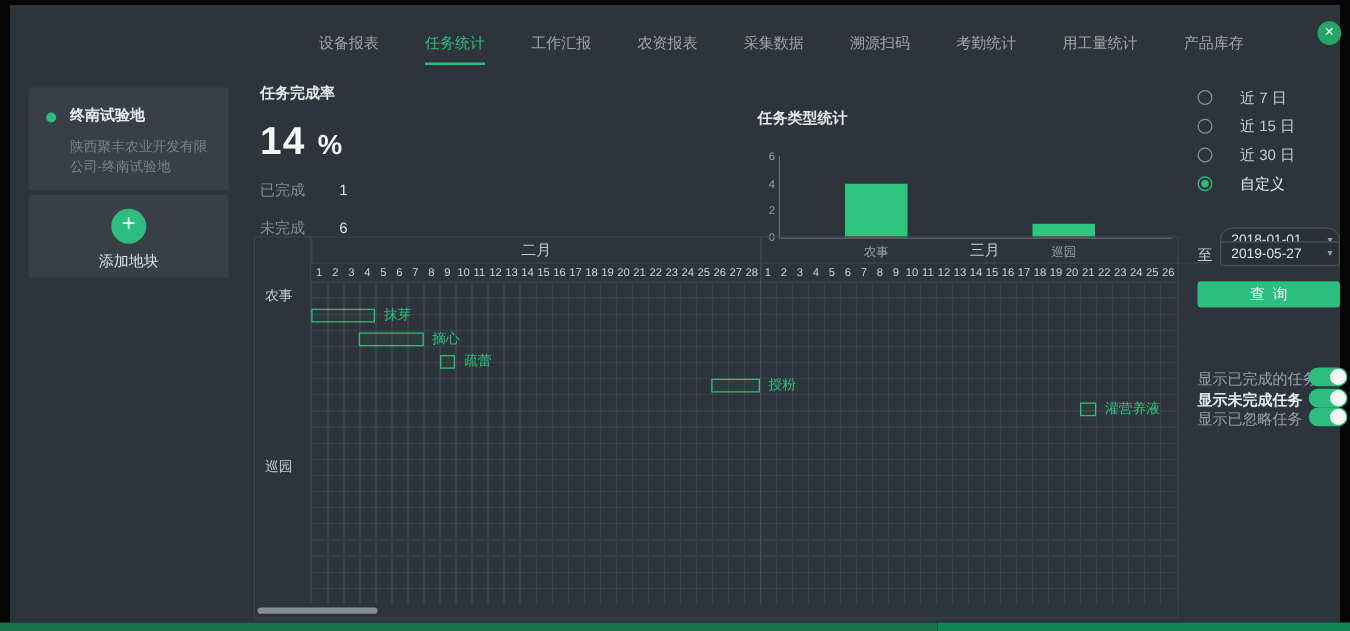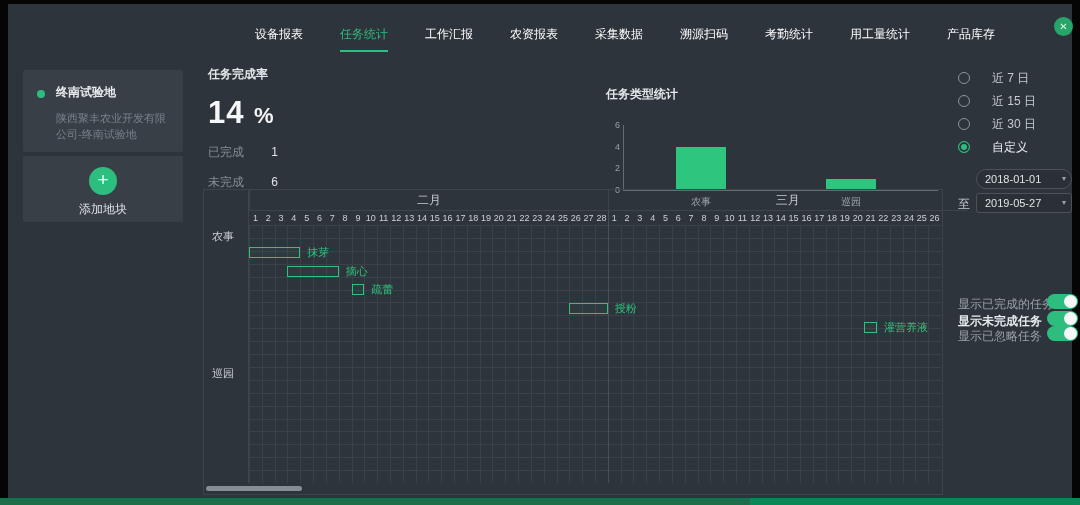--- a/index.html
+++ b/index.html
@@ -6,21 +6,21 @@
   html,body { width:1080px; height:505px; background:#000; overflow:hidden;
               font-family:"Liberation Sans","DejaVu Sans",sans-serif; }
   #stage { position:relative; width:1080px; height:505px; background:#050505; }
   #win { position:absolute; left:8px; top:4px; width:1064px; height:494px; background:#2e343b; }
   #bottom-strip { position:absolute; left:0; bottom:0; width:1080px; height:7px; display:flex; }
   #bottom-strip .seg1 { width:750px; background:#17714a; }
   #bottom-strip .seg2 { flex:1; background:#0e8758; }
 
   
   #tabs { position:absolute; left:247px; top:16px; display:flex; gap:37px; }
-  .tab { font-size:12px; color:#ffffff; padding:6px 0 7px 0; cursor:pointer; white-space:nowrap; }
+  .tab { font-size:12px; color:#a3a3a3; padding:6px 0 7px 0; cursor:pointer; white-space:nowrap; }
   .tab.active { color:#2dbd7f; border-bottom:2px solid #2dbd7f; }
   #close-btn { position:absolute; left:1046px; top:13px; width:19px; height:19px; border-radius:50%;
                background:#27a468; color:#d9f7e8; font-size:10px; font-weight:bold;
                display:flex; align-items:center; justify-content:center; cursor:pointer; }
 
   
   .side-card { position:absolute; left:15px; width:160px; background:#383f46; border-radius:2px; }
   #plot-card { top:66px; height:82px; padding:14px 12px 10px 14px; }
   #plot-dot { position:absolute; left:14px; top:20px; width:8px; height:8px; border-radius:50%; background:#2dbd7f; }
   #plot-name { margin-left:19px; font-size:12px; font-weight:bold; color:#e8ebee; }
@@ -154,29 +154,30 @@
           </div>
           <div class="radio-row">
             <div class="radio-dot"></div>
             <span>近 30 日</span>
           </div>
           <div class="radio-row sel">
             <div class="radio-dot"></div>
             <span>自定义</span>
           </div>
         </div>
-      <div class="dselect" style="top:99px;border-radius:10px;">
+      <div class="dselect" style="top:112px;border-radius:10px;">
         <span>2018-01-01</span>
         <span class="chev">▾</span>
       </div>
       <div id="to-label">至</div>
       <div class="dselect" style="top:123px;">
         <span>2019-05-27</span>
         <span class="chev">▾</span>
       </div>
+      <div id="query-btn">查询</div>
       <div id="toggle-list">
           <div class="toggle-row bright" style="top: 198px; margin-top: 43px;"><span>显示未完成任务</span><div class="switch">
               <div class="knob"></div>
             </div></div>
           <div class="toggle-row" style="top: 224px;"><span>显示已完成的任务</span><div class="switch">
               <div class="knob"></div>
             </div></div>
           <div class="toggle-row" style="top: 256px;"><span>显示已忽略任务</span><div class="switch">
               <div class="knob"></div>
             </div></div>

